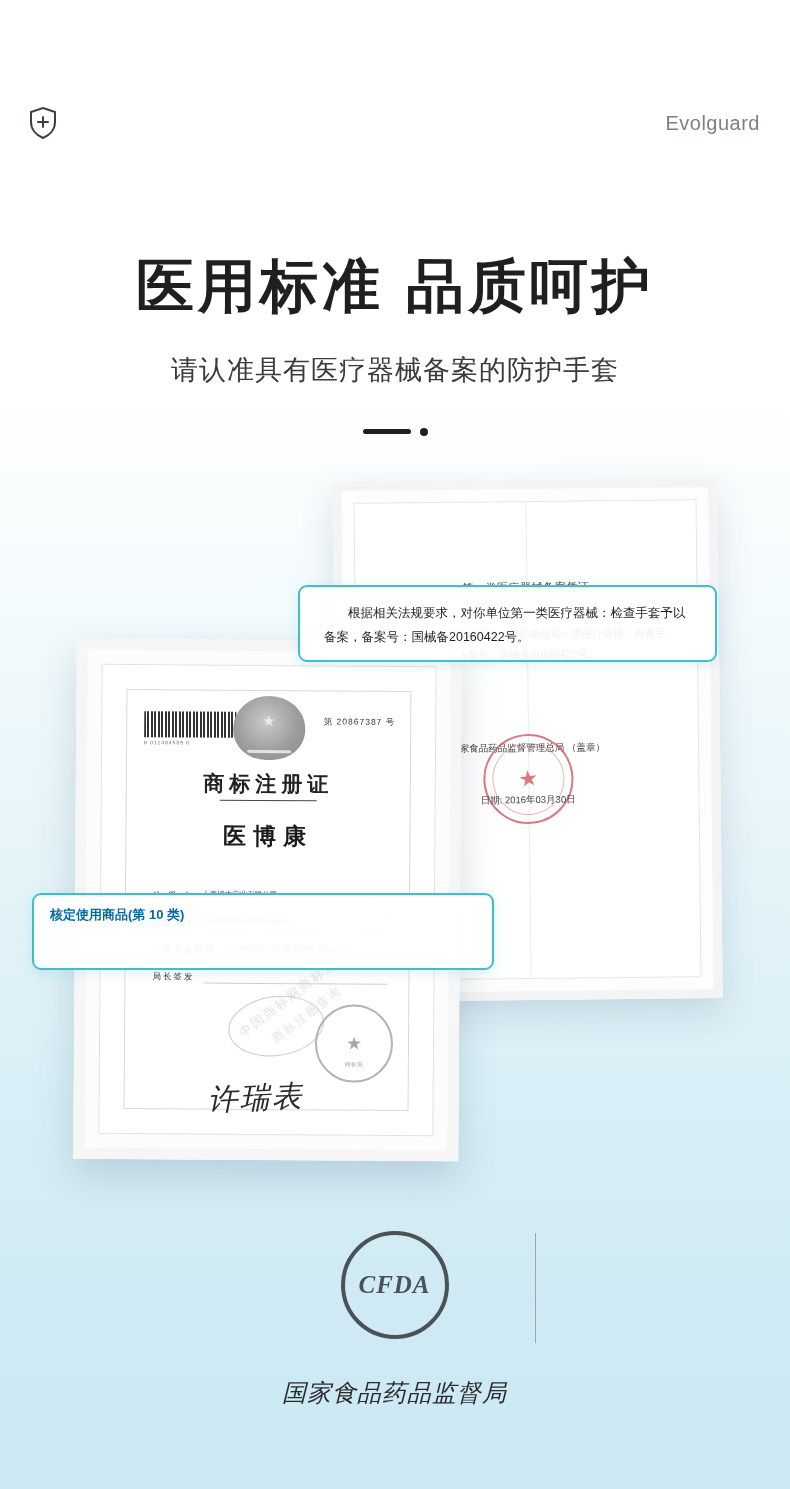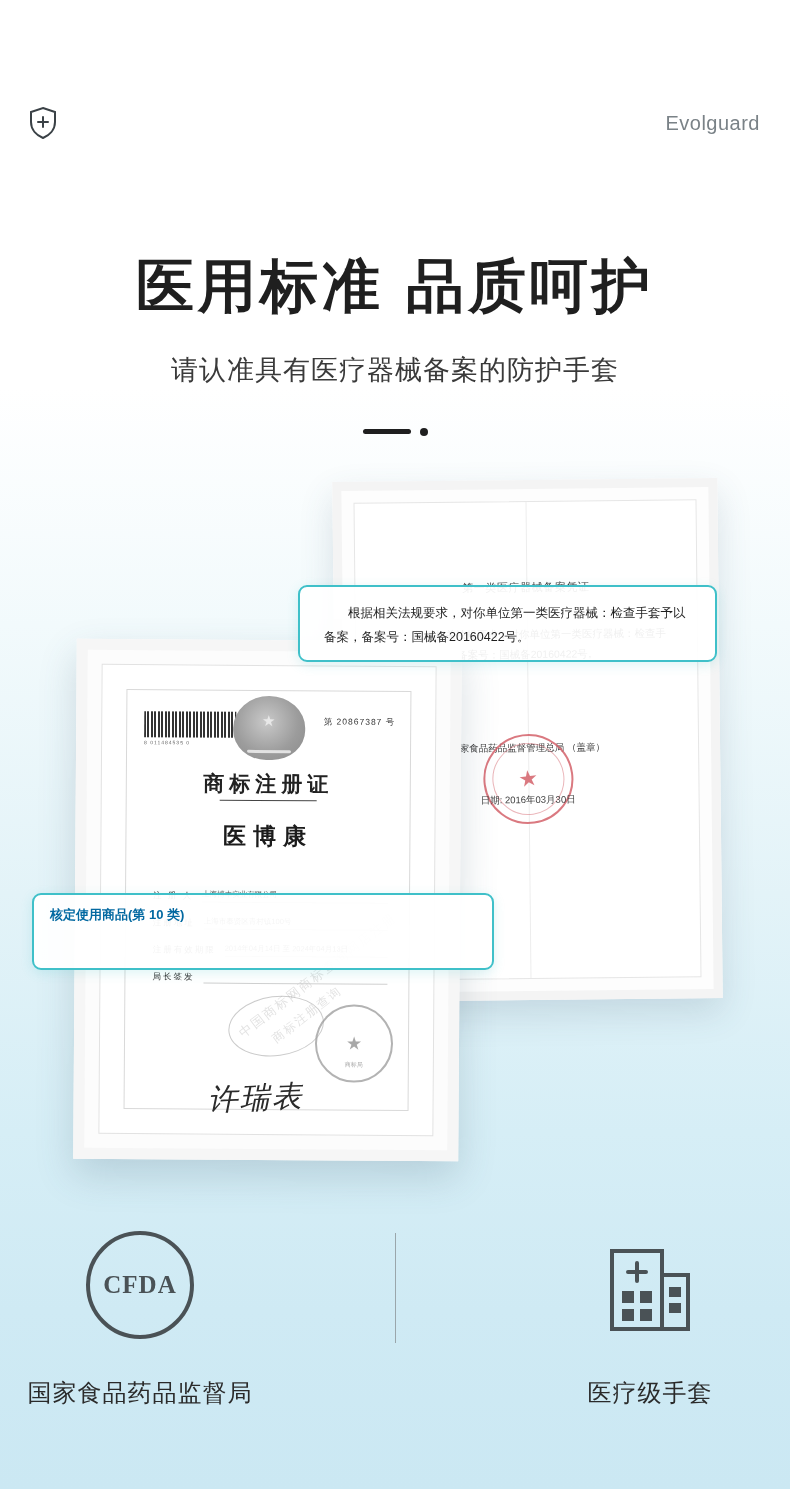--- a/index.html
+++ b/index.html
@@ -369,22 +369,23 @@
     color: #222;
     white-space: nowrap;
   }
 
   
   .badges {
     position: absolute;
     left: 0; right: 0; top: 1225px;
     display: flex;
     align-items: flex-start;
-    justify-content: space-between;
-    gap: 8px;
+    justify-content: center;
+    gap: 0;
+    font-style: italic;
   }
   .badge {
     width: 280px;
     text-align: center;
   }
   .badge-icon {
     height: 120px;
     display: flex;
     align-items: center;
     justify-content: center;
@@ -529,31 +530,15 @@
       <div class="badge-icon">
         <div class="cfda-circle">
           <span class="cfda-text">CFDA</span>
         </div>
       </div>
       <div class="badge-label">国家食品药品监督局</div>
     </div>
 
     <div class="badge-sep"></div>
 
-    <div class="badge">
-      <div class="badge-icon">
-        <svg width="104" height="108" viewBox="0 0 104 108">
-          <rect x="14" y="20" width="50" height="78" fill="none" stroke="#4a5256" stroke-width="4"></rect>
-          <rect x="64" y="44" width="26" height="54" fill="none" stroke="#4a5256" stroke-width="4"></rect>
-          <path d="M39 32 V50 M30 41 H48" stroke="#4a5256" stroke-width="4" stroke-linecap="round"></path>
-          <rect x="24" y="60" width="12" height="12" fill="#4a5256"></rect>
-          <rect x="42" y="60" width="12" height="12" fill="#4a5256"></rect>
-          <rect x="24" y="78" width="12" height="12" fill="#4a5256"></rect>
-          <rect x="42" y="78" width="12" height="12" fill="#4a5256"></rect>
-          <rect x="71" y="56" width="12" height="10" fill="#4a5256"></rect>
-          <rect x="71" y="72" width="12" height="10" fill="#4a5256"></rect>
-        </svg>
-      </div>
-      <div class="badge-label">医疗级手套</div>
-    </div>
   </div>
 
 </div>
 
 </body></html>

